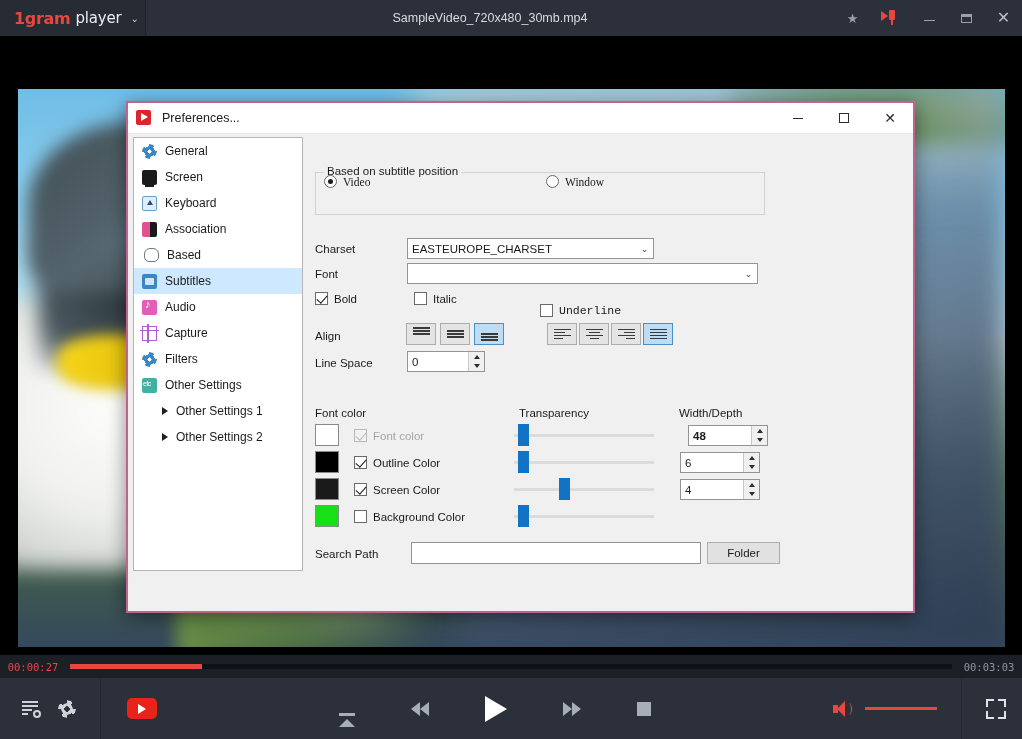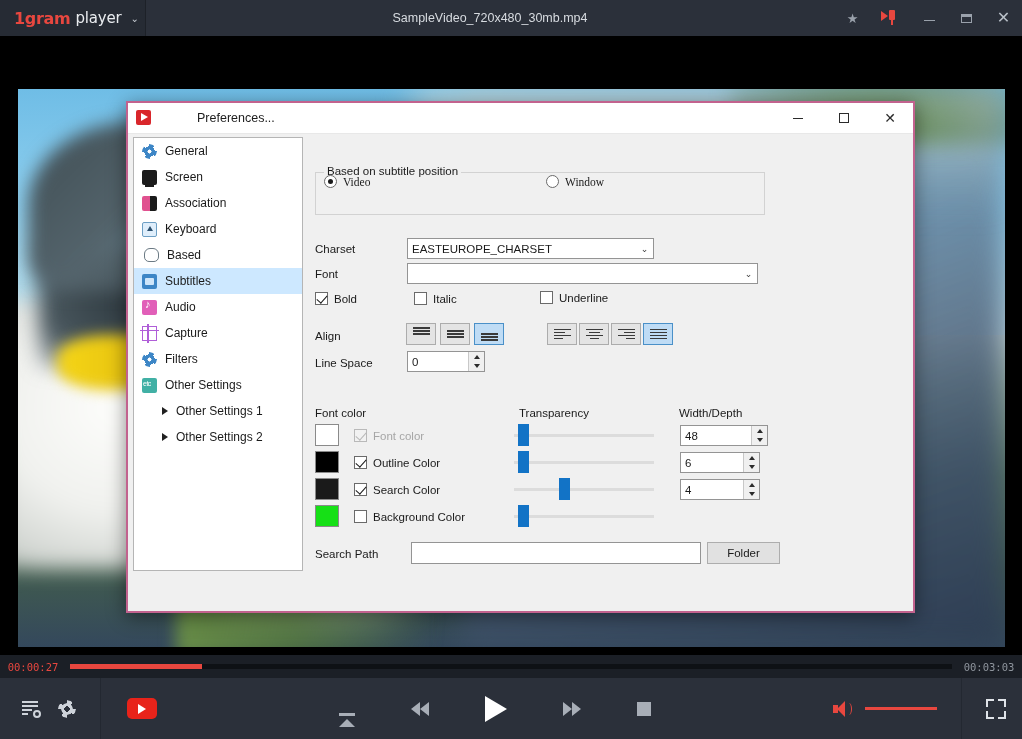--- a/index.html
+++ b/index.html
@@ -187,21 +187,20 @@
     width: 789px; height: 512px;
     background: #f0f0f0;
     border: 2px solid #c2628e;
     box-shadow: 0 4px 18px rgba(0,0,0,.45);
     z-index: 50;
   }
   .dlg-title {
     height: 31px; background: #ffffff;
     display: flex; align-items: center;
     border-bottom: 1px solid #e8e8e8;
-    gap: 35px;
   }
   .dlg-ico { margin-left: 8px; width: 18px; height: 18px; position: relative; }
   .dlg-ico-sq {
     position: absolute; left: 0; top: 1px;
     width: 15px; height: 15px; background: #d9262b; border-radius: 2px;
   }
   .dlg-ico-tri {
     position: absolute; left: 5px; top: 4px;
     width: 0; height: 0;
     border-left: 7px solid #ffffff;
@@ -552,26 +551,26 @@
       <div class="sidebar">
         <div class="side-item">
           <span class="si ic-gear"></span>
           <span>General</span>
         </div>
         <div class="side-item">
           <span class="si ic-screen"></span>
           <span>Screen</span>
         </div>
         <div class="side-item">
+          <span class="si ic-key"></span>
+          <span>Keyboard</span>
+        </div>
+        <div class="side-item">
           <span class="si ic-assoc"></span>
           <span>Association</span>
-        </div>
-        <div class="side-item">
-          <span class="si ic-key"></span>
-          <span>Keyboard</span>
         </div>
         <div class="side-item">
           <span class="si ic-mouse"></span>
           <span>Based</span>
         </div>
         <div class="side-item sel">
           <span class="si ic-subs"></span>
           <span>Subtitles</span>
         </div>
         <div class="side-item">
@@ -629,21 +628,21 @@
         </div>
 
         <label class="cb" style="left:1px; top:155px;">
           <span class="box on"></span>
           <span>Bold</span>
         </label>
         <label class="cb" style="left:100px; top:155px;">
           <span class="box"></span>
           <span>Italic</span>
         </label>
-        <label class="cb" style="left:226px; top:154px;">
+        <label class="cb" style="left:226px; top:167px;font-family:Liberation Mono, monospace;">
           <span class="box"></span>
           <span>Underline</span>
         </label>
 
         <span class="lbl" style="left:1px; top:193px;">Align</span>
 
         <div class="alnbtn" style="left:92px; top:186px;">
           <span class="aln-lines" style="margin-bottom:6px;">
             <i style="width:17px"></i>
               <i style="width:17px"></i>
@@ -717,21 +716,21 @@
 
         <div class="swatch" style="left:1px; top:287px; background:#ffffff;"></div>
         <label class="cb dis" style="left:40px; top:292px;">
           <span class="box on"></span>
           <span>Font color</span>
         </label>
         <div class="slider" style="left:200px; top:287px; width:140px;">
           <span class="track"></span>
           <span class="thumb" style="left:4px;"></span>
         </div>
-        <div class="spin" style="left:366px; top:288px; width:88px;">
+        <div class="spin" style="left:374px; top:288px; width:80px;font-weight:bold;">
           <span class="sv">48</span>
           <span class="sbtns">
             <div>
                 <span class="sp-up"></span>
               </div>
             <div>
                 <span class="sp-dn"></span>
               </div>
           </span>
         </div>
@@ -753,21 +752,21 @@
               </div>
             <div>
                 <span class="sp-dn"></span>
               </div>
           </span>
         </div>
 
         <div class="swatch" style="left:1px; top:341px; background:#1a1a1a;"></div>
         <label class="cb" style="left:40px; top:346px;">
           <span class="box on"></span>
-          <span>Search Color</span>
+          <span>Screen Color</span>
         </label>
         <div class="slider" style="left:200px; top:341px; width:140px;">
           <span class="track"></span>
           <span class="thumb" style="left:45px;"></span>
         </div>
         <div class="spin" style="left:366px; top:342px; width:80px;">
           <span class="sv">4</span>
           <span class="sbtns">
             <div>
                 <span class="sp-up"></span>

